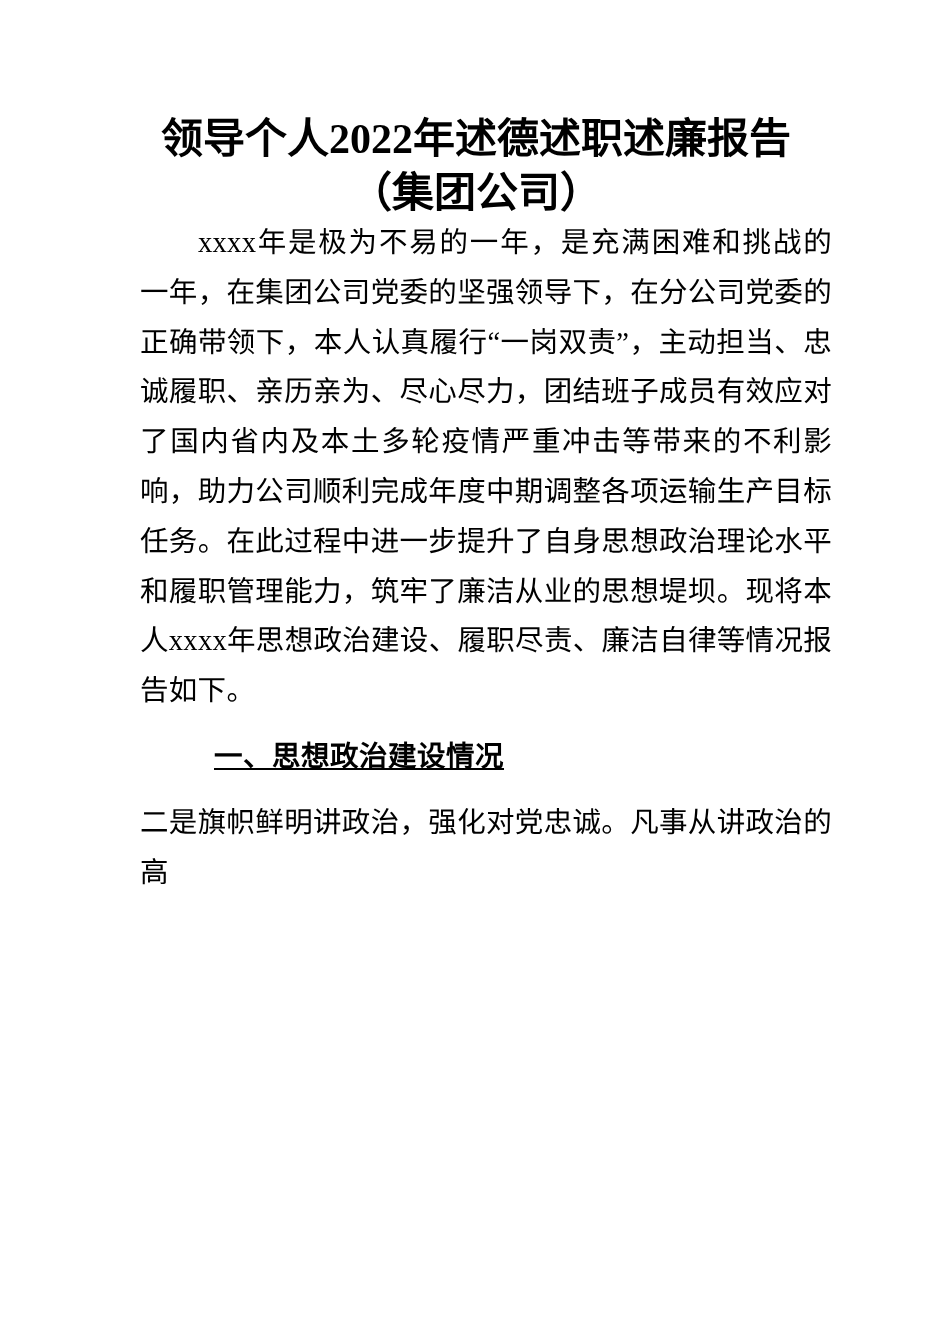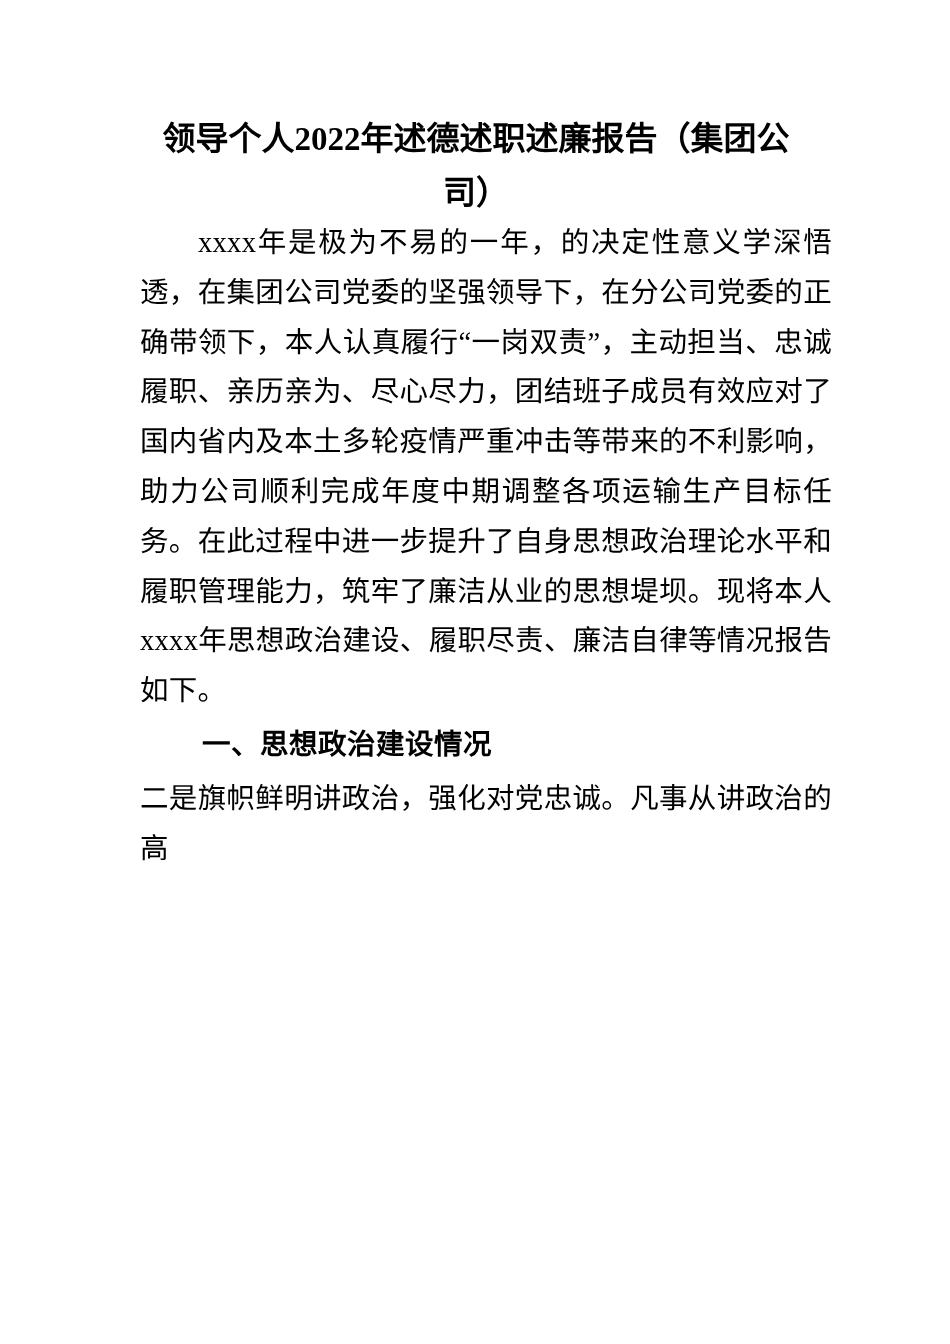--- a/index.html
+++ b/index.html
@@ -21,21 +21,21 @@
 
   
   .doc-title {
     position: absolute;
     left: 140px;
     top: 112px;
     width: 672px;
     text-align: center;
     font-family: "Liberation Serif", "DejaVu Serif", serif;
     font-weight: 700;
-    font-size: 33px;
+    font-size: 42px;
     line-height: 54px;
     color: #000000;
     letter-spacing: 0px;
     white-space: pre-wrap;
     word-break: break-all;
   }
 
   
   .body-block {
     position: absolute;
@@ -61,36 +61,37 @@
     text-indent: 58px;
   }
 
   
   .heading {
     font-family: "Liberation Sans", "DejaVu Sans", sans-serif;
     font-weight: 700;
     font-size: 28.5px;
     line-height: 49.8px;
     color: #000000;
-    margin: 4px;
+    margin: 16px;
     text-indent: 58px;
     letter-spacing: 0.5px;
     white-space: pre-wrap;
+    text-decoration: underline;
   }
 </style>
 </head>
 <body>
 
 <div id="page">
 
   <div class="doc-title">领导个人2022年述德述职述廉报告（集团公司）</div>
 
   <div class="body-block">
 
-    <p class="para indent">xxxx年是极为不易的一年，的决定性意义学深悟透，在集团公司党委的坚强领导下，在分公司党委的正确带领下，本人认真履行“一岗双责”，主动担当、忠诚履职、亲历亲为、尽心尽力，团结班子成员有效应对了国内省内及本土多轮疫情严重冲击等带来的不利影响，助力公司顺利完成年度中期调整各项运输生产目标任务。在此过程中进一步提升了自身思想政治理论水平和履职管理能力，筑牢了廉洁从业的思想堤坝。现将本人xxxx年思想政治建设、履职尽责、廉洁自律等情况报告如下。</p>
+    <p class="para indent">xxxx年是极为不易的一年，是充满困难和挑战的一年，在集团公司党委的坚强领导下，在分公司党委的正确带领下，本人认真履行“一岗双责”，主动担当、忠诚履职、亲历亲为、尽心尽力，团结班子成员有效应对了国内省内及本土多轮疫情严重冲击等带来的不利影响，助力公司顺利完成年度中期调整各项运输生产目标任务。在此过程中进一步提升了自身思想政治理论水平和履职管理能力，筑牢了廉洁从业的思想堤坝。现将本人xxxx年思想政治建设、履职尽责、廉洁自律等情况报告如下。</p>
 
     <p class="heading">一、思想政治建设情况</p>
 
 
     <p class="para">二是旗帜鲜明讲政治，强化对党忠诚。凡事从讲政治的高</p>
 
   </div>
 
 </div>
 

